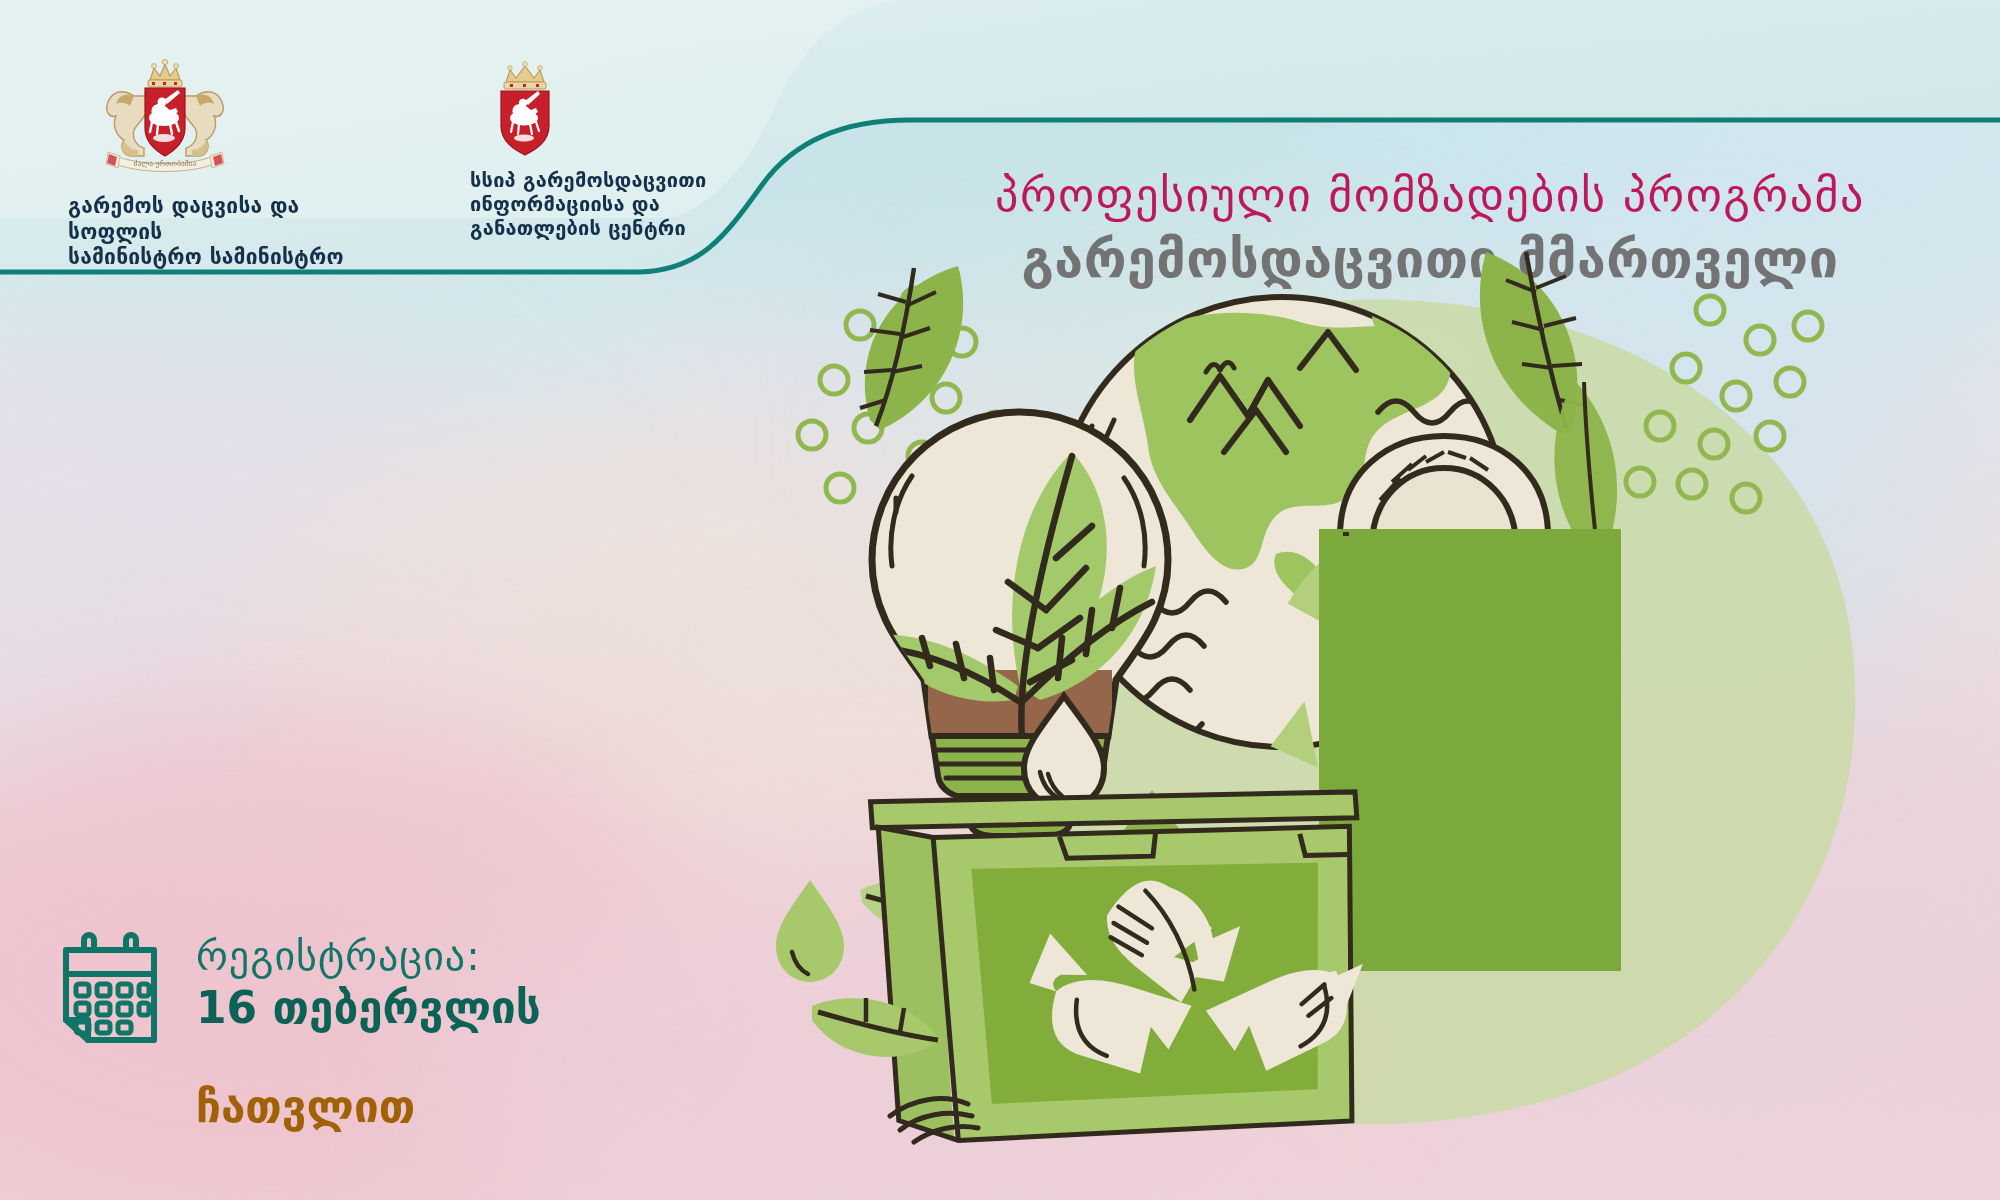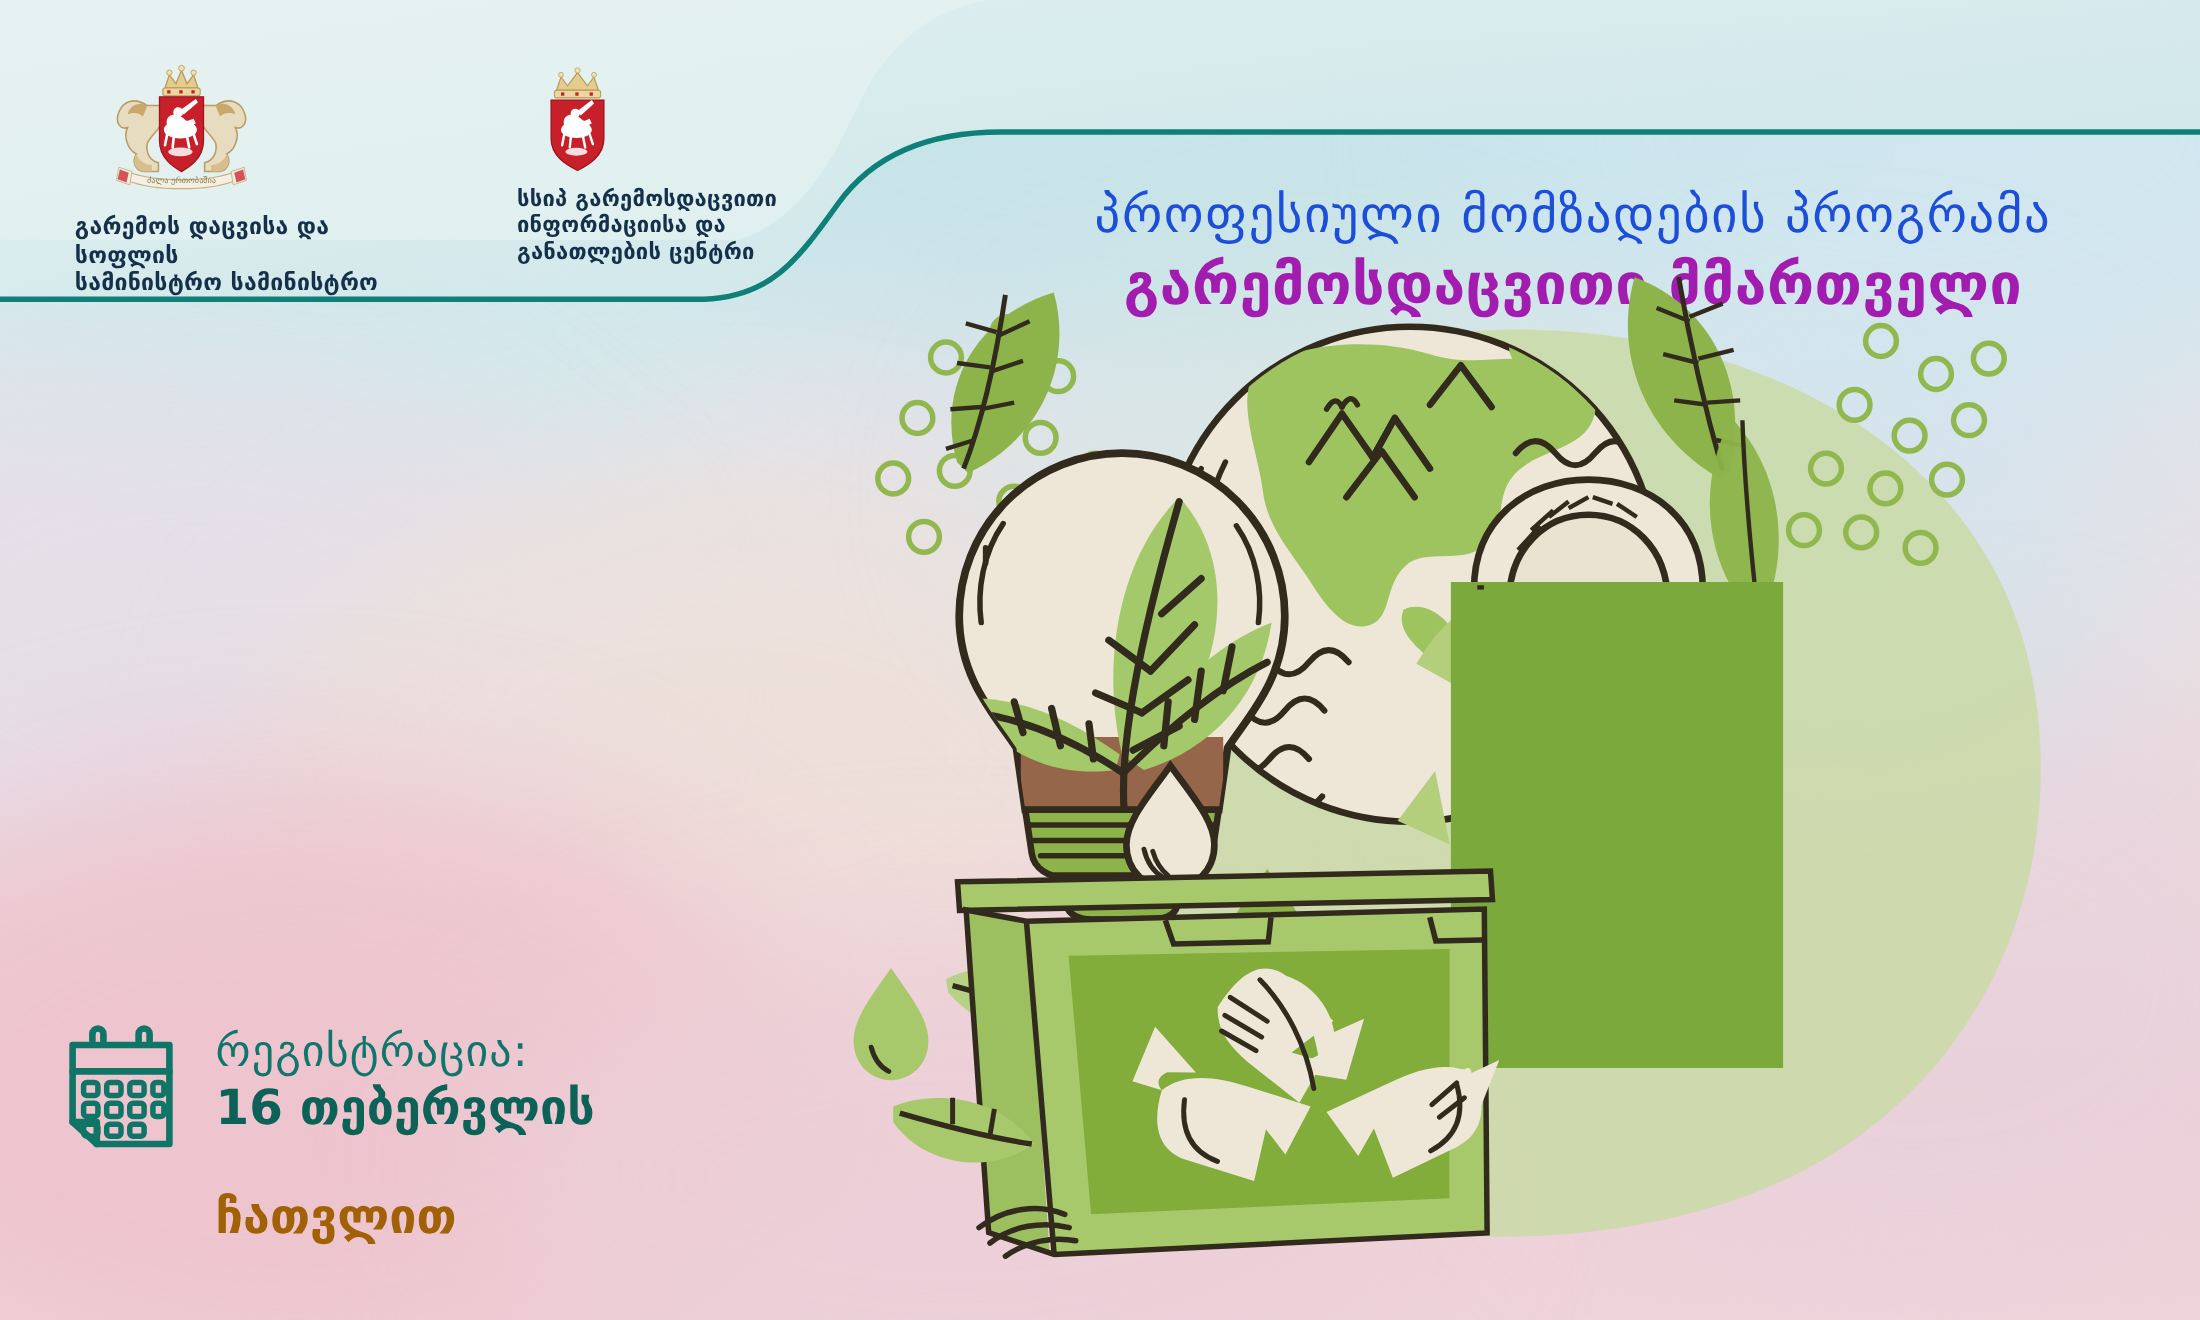--- a/index.html
+++ b/index.html
@@ -47,25 +47,25 @@
     color:#14304a;
     line-height:1.22;
     letter-spacing:.2px;
   }
   .logo-a .ministry-text{font-size:21px;}
   .logo-b .ministry-text{font-size:20px;line-height:1.2;}
 
   
   .titles{position:absolute;left:880px;top:168px;width:1100px;text-align:center;}
   .title-sub{
-    font-size:46px;color:#1d4ed8;letter-spacing:1.5px;line-height:1.18;
+    font-size:46px;color:#be185d;letter-spacing:1.5px;line-height:1.18;
     font-weight:400;white-space:nowrap;
   }
   .title-main{
-    font-size:52px;color:#a21caf;font-weight:800;letter-spacing:.5px;
+    font-size:52px;color:#737373;font-weight:800;letter-spacing:.5px;
     line-height:1.2;margin-top:6px;white-space:nowrap;
   }
 
   
   .registration{position:absolute;left:58px;top:930px;display:flex;align-items:flex-start;gap:34px;}
   .reg-text{padding-top:4px;}
   .reg-label{font-size:40px;color:#10756a;letter-spacing:1px;line-height:1.1;font-weight:400;}
   .reg-date{font-size:44px;color:#0c6257;font-weight:700;line-height:1.16;margin-top:4px;}
   .reg-date-2{font-size:44px;color:#a16207;font-weight:800;line-height:1.16;margin-top:48px;}
 

